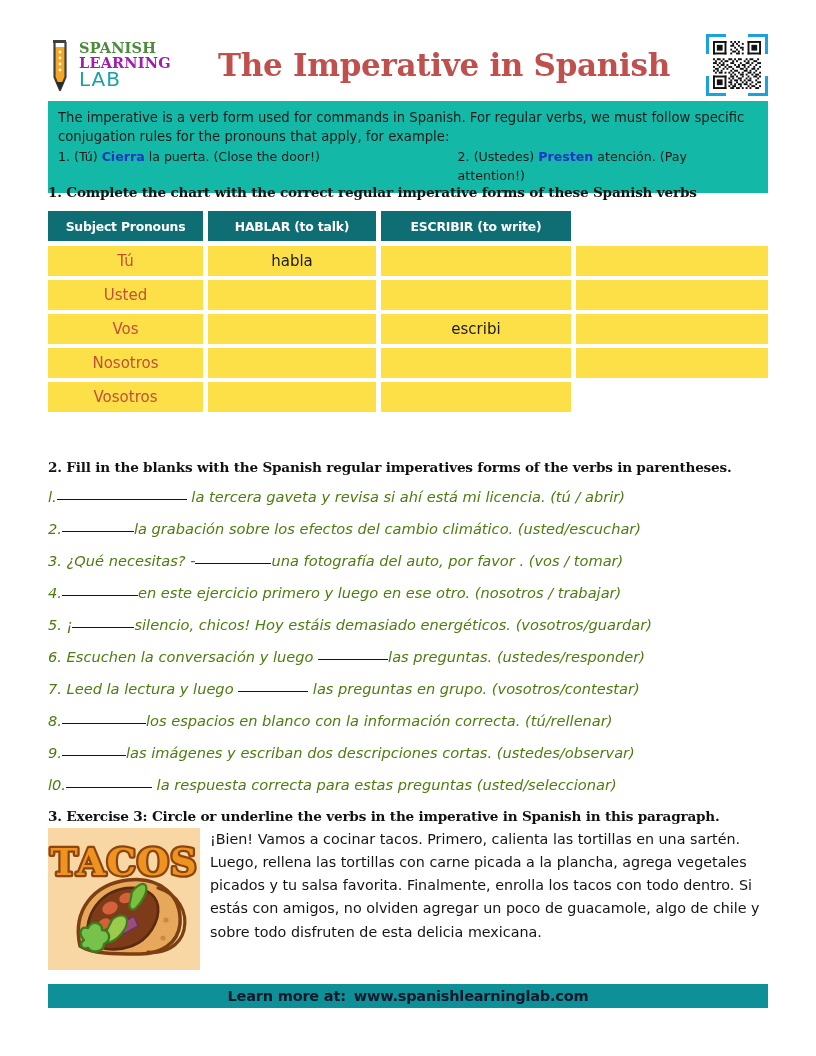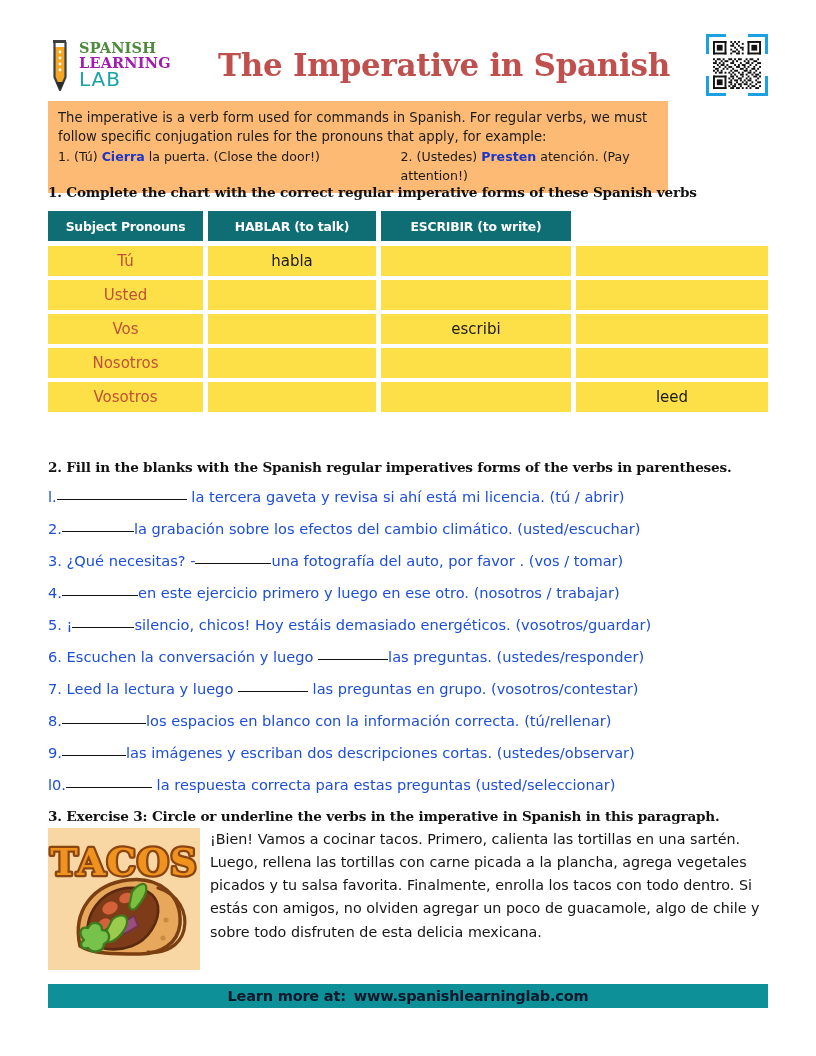--- a/index.html
+++ b/index.html
@@ -107,23 +107,23 @@
     position: absolute;
     left: 7px; top: 7px;
     width: 48px; height: 48px;
   }
 
   
   .intro {
     position: absolute;
     left: 48px;
     top: 101px;
-    width: 620px;
+    width: 720px;
     box-sizing: border-box;
-    background: #fdba74;
+    background: #14b8a6;
     padding: 7px 10px 8px 10px;
     font-family: "DejaVu Sans", sans-serif;
     font-size: 13.2px;
     color: #1b1b1b;
     line-height: 1.45;
   }
   .intro-examples {
     display: flex;
     margin-top: 2px;
   }
@@ -195,24 +195,25 @@
   
   .ex2 {
     position: absolute;
     left: 48px;
     top: 481px;
     width: 722px;
   }
   .ex2-item {
     font-family: "DejaVu Sans", sans-serif;
     font-size: 14.6px;
-    color: #1d4ed8;
+    color: #4d7c0f;
     height: 32px;
     line-height: 32px;
     white-space: nowrap;
+    font-style: italic;
   }
   .blk {
     display: inline-block;
     border-bottom: 1.4px solid #141414;
     vertical-align: 2px;
     height: 13px;
   }
 
   
   .ex3 {
@@ -492,21 +493,20 @@
     <div class="chart-row">
       <div class="cell pron c0">Nosotros</div>
       <div class="cell ans c1"></div>
       <div class="cell ans c2"></div>
       <div class="cell ans c3"></div>
     </div>
     <div class="chart-row">
       <div class="cell pron c0">Vosotros</div>
       <div class="cell ans c1"></div>
       <div class="cell ans c2"></div>
-      <div class="cell ans c3">leed</div>
     </div>
   </div>
 
   <div class="sec-h" id="sec2h">2. Fill in the blanks with the Spanish regular imperatives forms of the verbs in parentheses.</div>
 
   <div class="ex2">
     <div class="ex2-item"><span>l.</span><span></span><span class="blk" style="width:130px"></span><span> la tercera gaveta y revisa si ahí está mi licencia. (tú / abrir)</span></div>
     <div class="ex2-item"><span>2.</span><span></span><span class="blk" style="width:72px"></span><span>la grabación sobre los efectos del cambio climático. (usted/escuchar)</span></div>
     <div class="ex2-item"><span>3.</span><span> ¿Qué necesitas? -</span><span class="blk" style="width:76px"></span><span>una fotografía del auto, por favor . (vos / tomar)</span></div>
     <div class="ex2-item"><span>4.</span><span></span><span class="blk" style="width:76px"></span><span>en este ejercicio primero y luego en ese otro. (nosotros / trabajar)</span></div>

